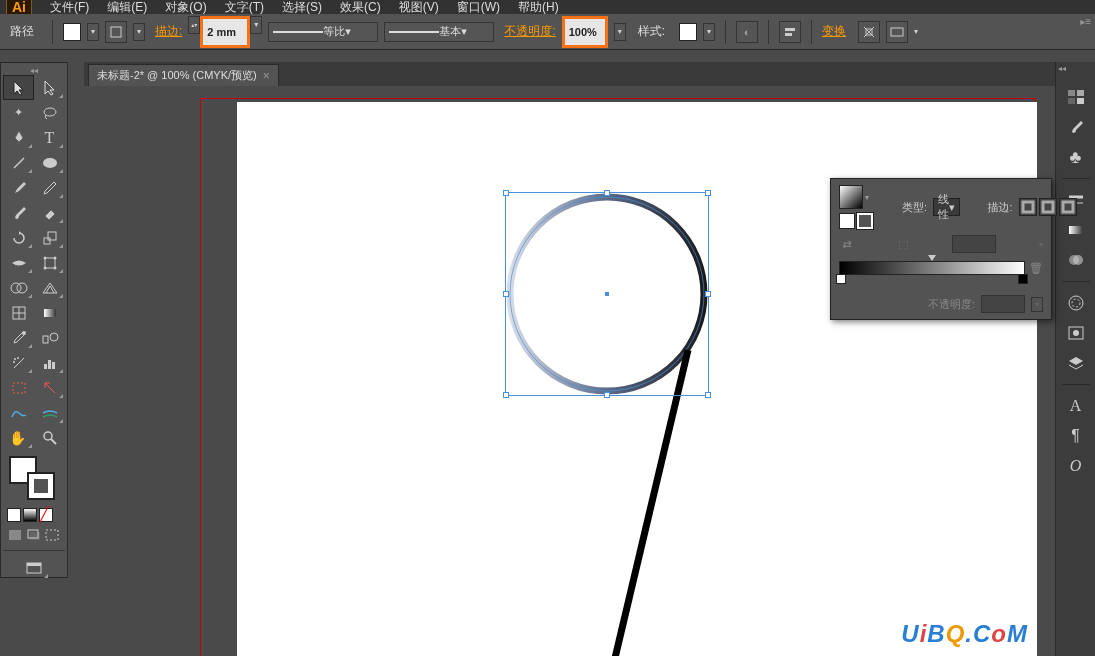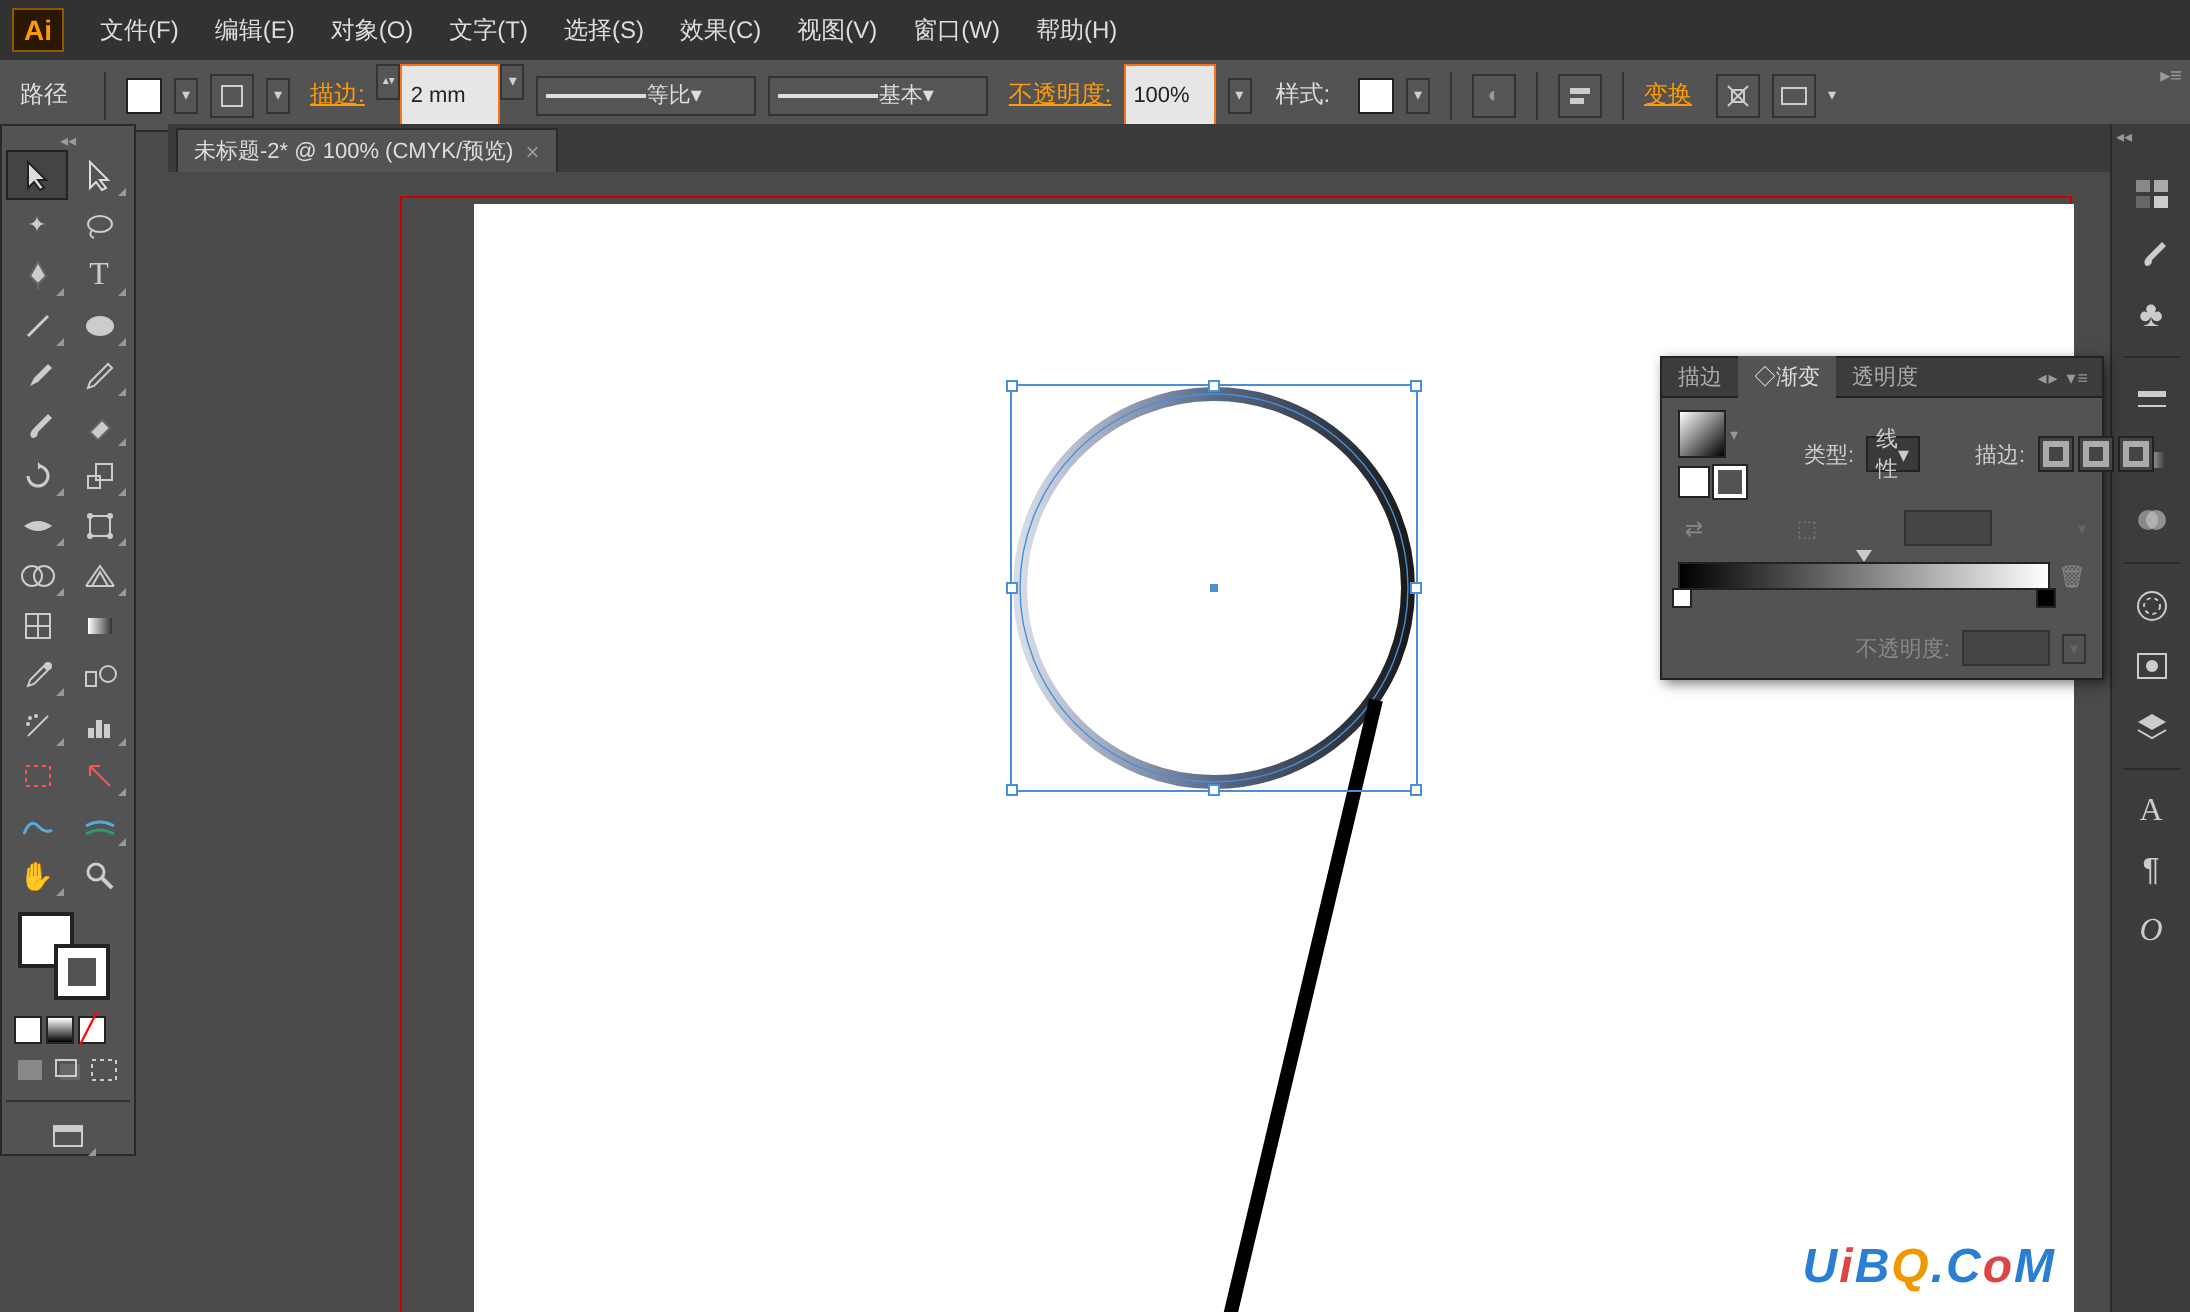--- a/index.html
+++ b/index.html
@@ -1,34 +1,34 @@
 <!DOCTYPE html>
 <html><head>
 <meta charset="utf-8">
 <style>
   * { margin: 0; padding: 0; box-sizing: border-box; font-family: "Microsoft YaHei", Arial, sans-serif; user-select: none; }
   body { width: 1095px; height: 656px; background: #4a4a4a; overflow: hidden; position: relative; color: #d0d0d0; font-size: 11px; }
   
   
-  .menubar { height: 30px; background: #323232; display: flex; align-items: center; padding: 0 6px; gap: 2px; }
+  .menubar { height: 14px; background: #323232; display: flex; align-items: center; padding: 0 6px; gap: 2px; }
   .ai-logo { width: 26px; height: 22px; background: #2a1800; border: 1px solid #8b5a00; display: flex; align-items: center; justify-content: center; color: #ff9a00; font-weight: bold; font-size: 14px; margin-right: 8px; }
   .menu-item { padding: 4px 8px; color: #ddd; cursor: pointer; font-size: 12px; }
   .menubar-right { margin-left: auto; display: flex; align-items: center; gap: 8px; }
   .menubar-icon { width: 22px; height: 20px; display: flex; align-items: center; justify-content: center; background: #444; border: 1px solid #666; }
   .workspace-label { padding: 3px 10px; border: 1px solid #555; color: #ccc; font-size: 12px; margin-right: 4px; }
   .search-icon { color: #999; font-size: 14px; }
   
   
   .controlbar { height: 36px; background: #535353; border-bottom: 1px solid #2a2a2a; display: flex; align-items: center; padding: 0 10px; gap: 6px; position: relative; }
   .cb-label { color: #ddd; font-size: 12px; margin-right: 8px; }
   .cb-swatch { width: 18px; height: 18px; border: 1px solid #222; }
   .cb-dropdown-caret { width: 12px; height: 18px; background: #555; border: 1px solid #333; display: flex; align-items: center; justify-content: center; font-size: 8px; }
   .cb-icon-btn { width: 22px; height: 22px; background: #555; border: 1px solid #333; display: flex; align-items: center; justify-content: center; }
   .cb-stroke-label { color: #ff9a00; font-size: 12px; text-decoration: underline; margin-left: 4px; }
-  .cb-input { height: 32px; background: #e6e6e6; border: 1px solid #f97316; color: #222; padding: 0 4px; font-size: 11px; width: 50px; }
+  .cb-input { height: 32px; background: #e6e6e6; border: 3px solid #f97316; color: #222; padding: 0 4px; font-size: 11px; width: 50px; font-weight: bold; }
   .cb-select { height: 20px; background: #555; border: 1px solid #333; color: #ddd; font-size: 11px; display: flex; align-items: center; }
   .cb-line-preview { width: 50px; height: 8px; position: relative; display: flex; align-items: center; }
   .cb-line-preview::before { content: ''; width: 100%; height: 2px; background: #ddd; }
   .cb-transform { color: #ff9a00; font-size: 12px; text-decoration: underline; }
   .cb-divider { width: 1px; height: 24px; background: #333; margin: 0 4px; }
   .cb-expand { position: absolute; right: 4px; top: 2px; font-size: 10px; color: #999; }
   
   
   .toolbox { position: absolute; left: 0; top: 62px; width: 68px; background: #535353; border: 1px solid #2a2a2a; display: flex; flex-direction: column; padding: 2px; }
   .tool-expand { height: 10px; display: flex; justify-content: center; align-items: center; font-size: 8px; color: #999; }
@@ -528,26 +528,20 @@
     </div>
   <div class="strip-icon">
       <span style="font-size:16px">¶</span>
     </div>
   <div class="strip-icon">
       <span style="font-style:italic;font-family:serif;font-size:16px">O</span>
     </div>
 </div>
 
 <div class="gradient-panel">
-  <div class="gp-tabs">
-    <div class="gp-tab">描边</div>
-    <div class="gp-tab active">◇<span>渐变</span></div>
-    <div class="gp-tab">透明度</div>
-    <span class="gp-collapse">◂▸ ▾≡</span>
-  </div>
   <div class="gp-body">
     <div class="gp-row">
       <div style="display:flex;flex-direction:column;gap:4px">
         <div style="display:flex;align-items:center;gap:2px">
           <div class="gp-preview-swatch"></div>
           <span style="font-size:8px;color:#999">▾</span>
         </div>
         <div style="display:flex;gap:2px">
           <div style="width:16px;height:16px;background:#fff;border:1px solid #222"></div>
           <div style="width:16px;height:16px;border:2px solid #fff;outline:1px solid #222"></div>

